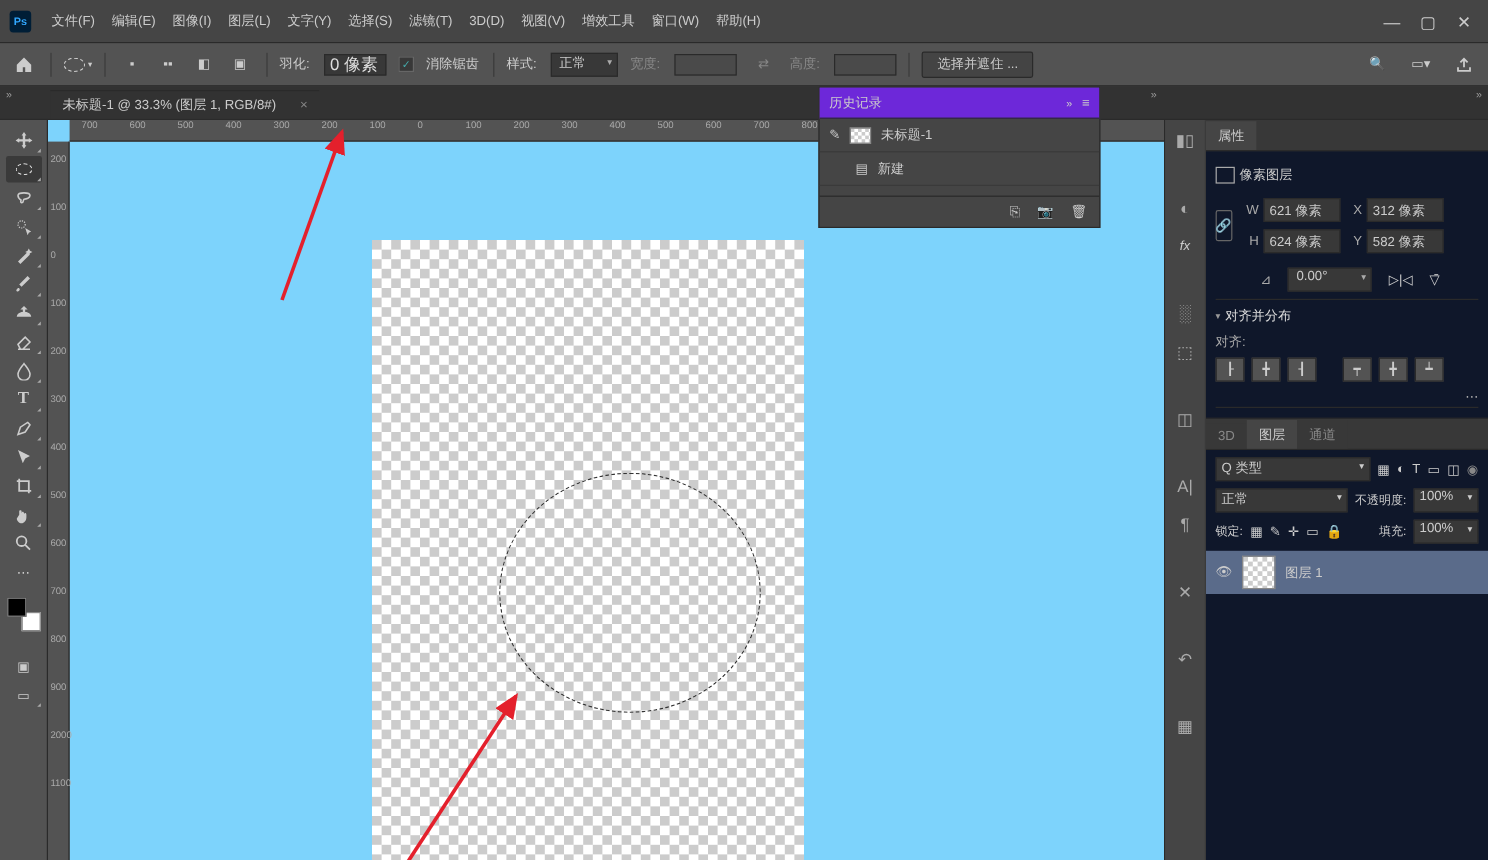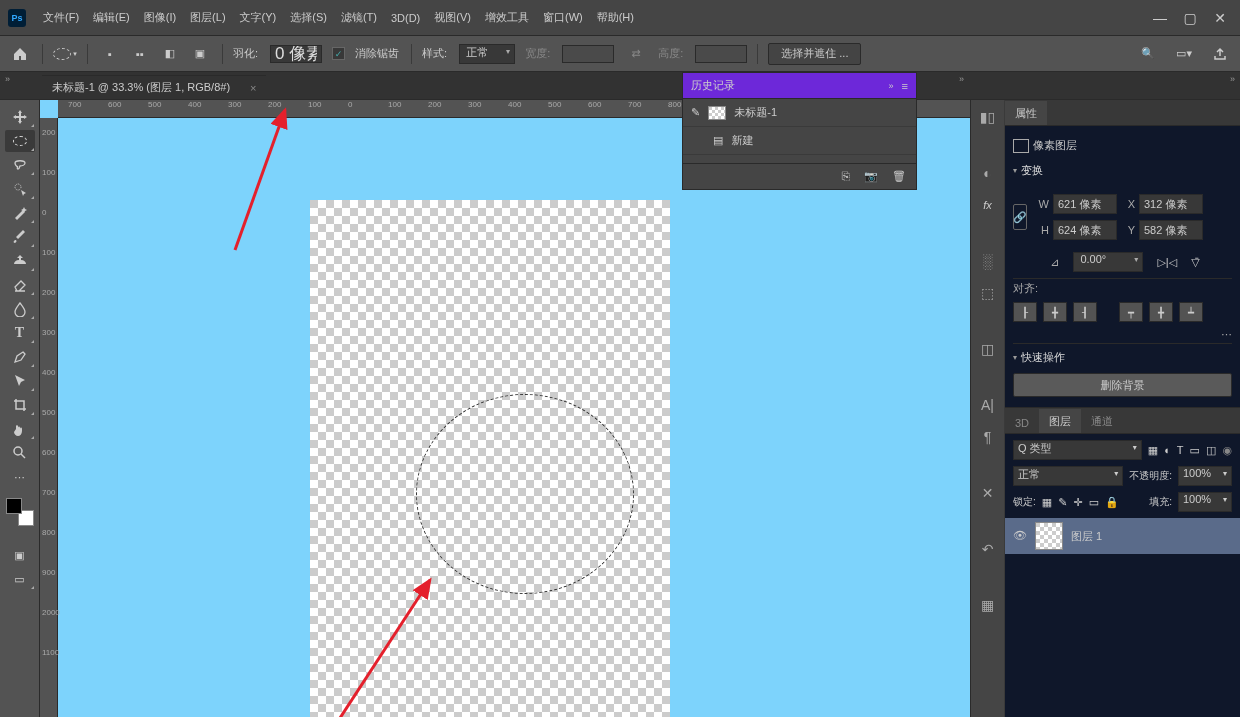--- a/index.html
+++ b/index.html
@@ -8,21 +8,21 @@
 .ps-logo{width:18px;height:18px;background:#001e36;border-radius:3px;display:flex;align-items:center;justify-content:center;margin-right:10px;color:#31a8ff;font-weight:bold;font-size:9px}
 .menu-item{padding:0 7px;cursor:pointer}
 .window-controls{margin-left:auto;display:flex;gap:14px;padding-right:4px}
 .win-btn{width:16px;height:16px;display:flex;align-items:center;justify-content:center;cursor:pointer;font-size:14px}
 .optbar{height:36px;background:#535353;display:flex;align-items:center;padding:0 8px;gap:10px;border-bottom:1px solid #2a2a2a}
 .opt-group{display:flex;align-items:center;gap:6px}
 .opt-btn{width:24px;height:24px;display:flex;align-items:center;justify-content:center;cursor:pointer;border-radius:2px}
 .ellipse-icon{width:18px;height:12px;border:1.5px dashed #ccc;border-radius:50%}
 .opt-sep{width:1px;height:20px;background:#3a3a3a}
 .opt-label{font-size:11px;margin-right:2px}
-.opt-input{background:#383838;border:1px solid #2a2a2a;height:18px;width:52px;padding:0 4px;color:#ddd;font-size:17px;text-align:left}
+.opt-input{background:#383838;border:1px solid #2a2a2a;height:18px;width:52px;padding:0 4px;color:#ddd;font-size:14px;text-align:left}
 .opt-input.disabled{background:#4a4a4a;color:#777}
 .checkbox{width:13px;height:13px;background:#383838;border:1px solid #666;display:flex;align-items:center;justify-content:center;font-size:9px;color:#4aa}
 .opt-select{background:#383838;border:1px solid #2a2a2a;height:20px;padding:0 16px 0 6px;position:relative;min-width:56px}
 .opt-select::after{content:"▾";position:absolute;right:4px;top:2px;color:#aaa;font-size:8px}
 .opt-big-btn{background:#444;border:1px solid #2a2a2a;height:22px;padding:0 12px;display:flex;align-items:center;border-radius:2px}
 .optbar-right{margin-left:auto;display:flex;gap:12px;align-items:center}
 .tabbar{height:28px;background:#323232;display:flex;align-items:flex-end;padding-left:42px;border-bottom:1px solid #2a2a2a}
 .doc-tab{background:#323232;padding:4px 10px;font-size:11px;border-top:1px solid #2a2a2a;display:flex;align-items:center;gap:20px}
 .doc-tab .x{color:#888;cursor:pointer}
 .main-area{display:flex;height:calc(100% - 90px)}
@@ -331,21 +331,20 @@
     <div class="panel-col">
 
       <div class="panel-tabs">
         <div class="ptab">属性</div>
       </div>
       <div class="panel-body">
         <div class="prop-row">
           <div style="width:16px;height:14px;border:1px solid #aaa"></div>
           <span>像素图层</span>
         </div>
-        <div class="section-head">变换</div>
         <div class="prop-row" style="gap:8px">
           <div style="width:14px;height:26px;border:1px solid #666;border-radius:2px;display:flex;align-items:center;justify-content:center">🔗</div>
           <div>
             <div class="prop-row">
                 <span class="prop-label">W</span>
                 <input class="prop-input" value="621 像素" style="">
                 <span class="prop-label">X</span>
                 <input class="prop-input" value="312 像素" style="">
               </div>
             <div class="prop-row">
@@ -356,34 +355,33 @@
               </div>
           </div>
         </div>
         <div class="prop-row" style="justify-content:center;gap:14px">
           <span class="prop-label">⊿</span>
           <div class="opt-select" style="width:70px">0.00°</div>
           <span>▷|◁</span>
           <span>▽̄</span>
         </div>
         <div class="divider"></div>
+        <div class="section-head">对齐并分布</div>
         <div style="font-size:11px;color:#aaa;margin:2px 0">对齐:</div>
         <div class="align-row">
           <div class="align-btn">┠</div>
           <div class="align-btn">╋</div>
           <div class="align-btn">┨</div>
           <div style="width:10px"></div>
           <div class="align-btn">┯</div>
           <div class="align-btn">╋</div>
           <div class="align-btn">┷</div>
         </div>
         <div style="text-align:right;color:#aaa;cursor:pointer">⋯</div>
         <div class="divider"></div>
-        <div class="section-head">快速操作</div>
-        <div class="big-btn">删除背景</div>
       </div>
 
       <div class="layers-panel">
         <div class="panel-tabs">
           <div class="ptab inactive">3D</div>
           <div class="ptab">图层</div>
           <div class="ptab inactive">通道</div>
         </div>
         <div class="layers-controls">
           <div class="lc-row">

